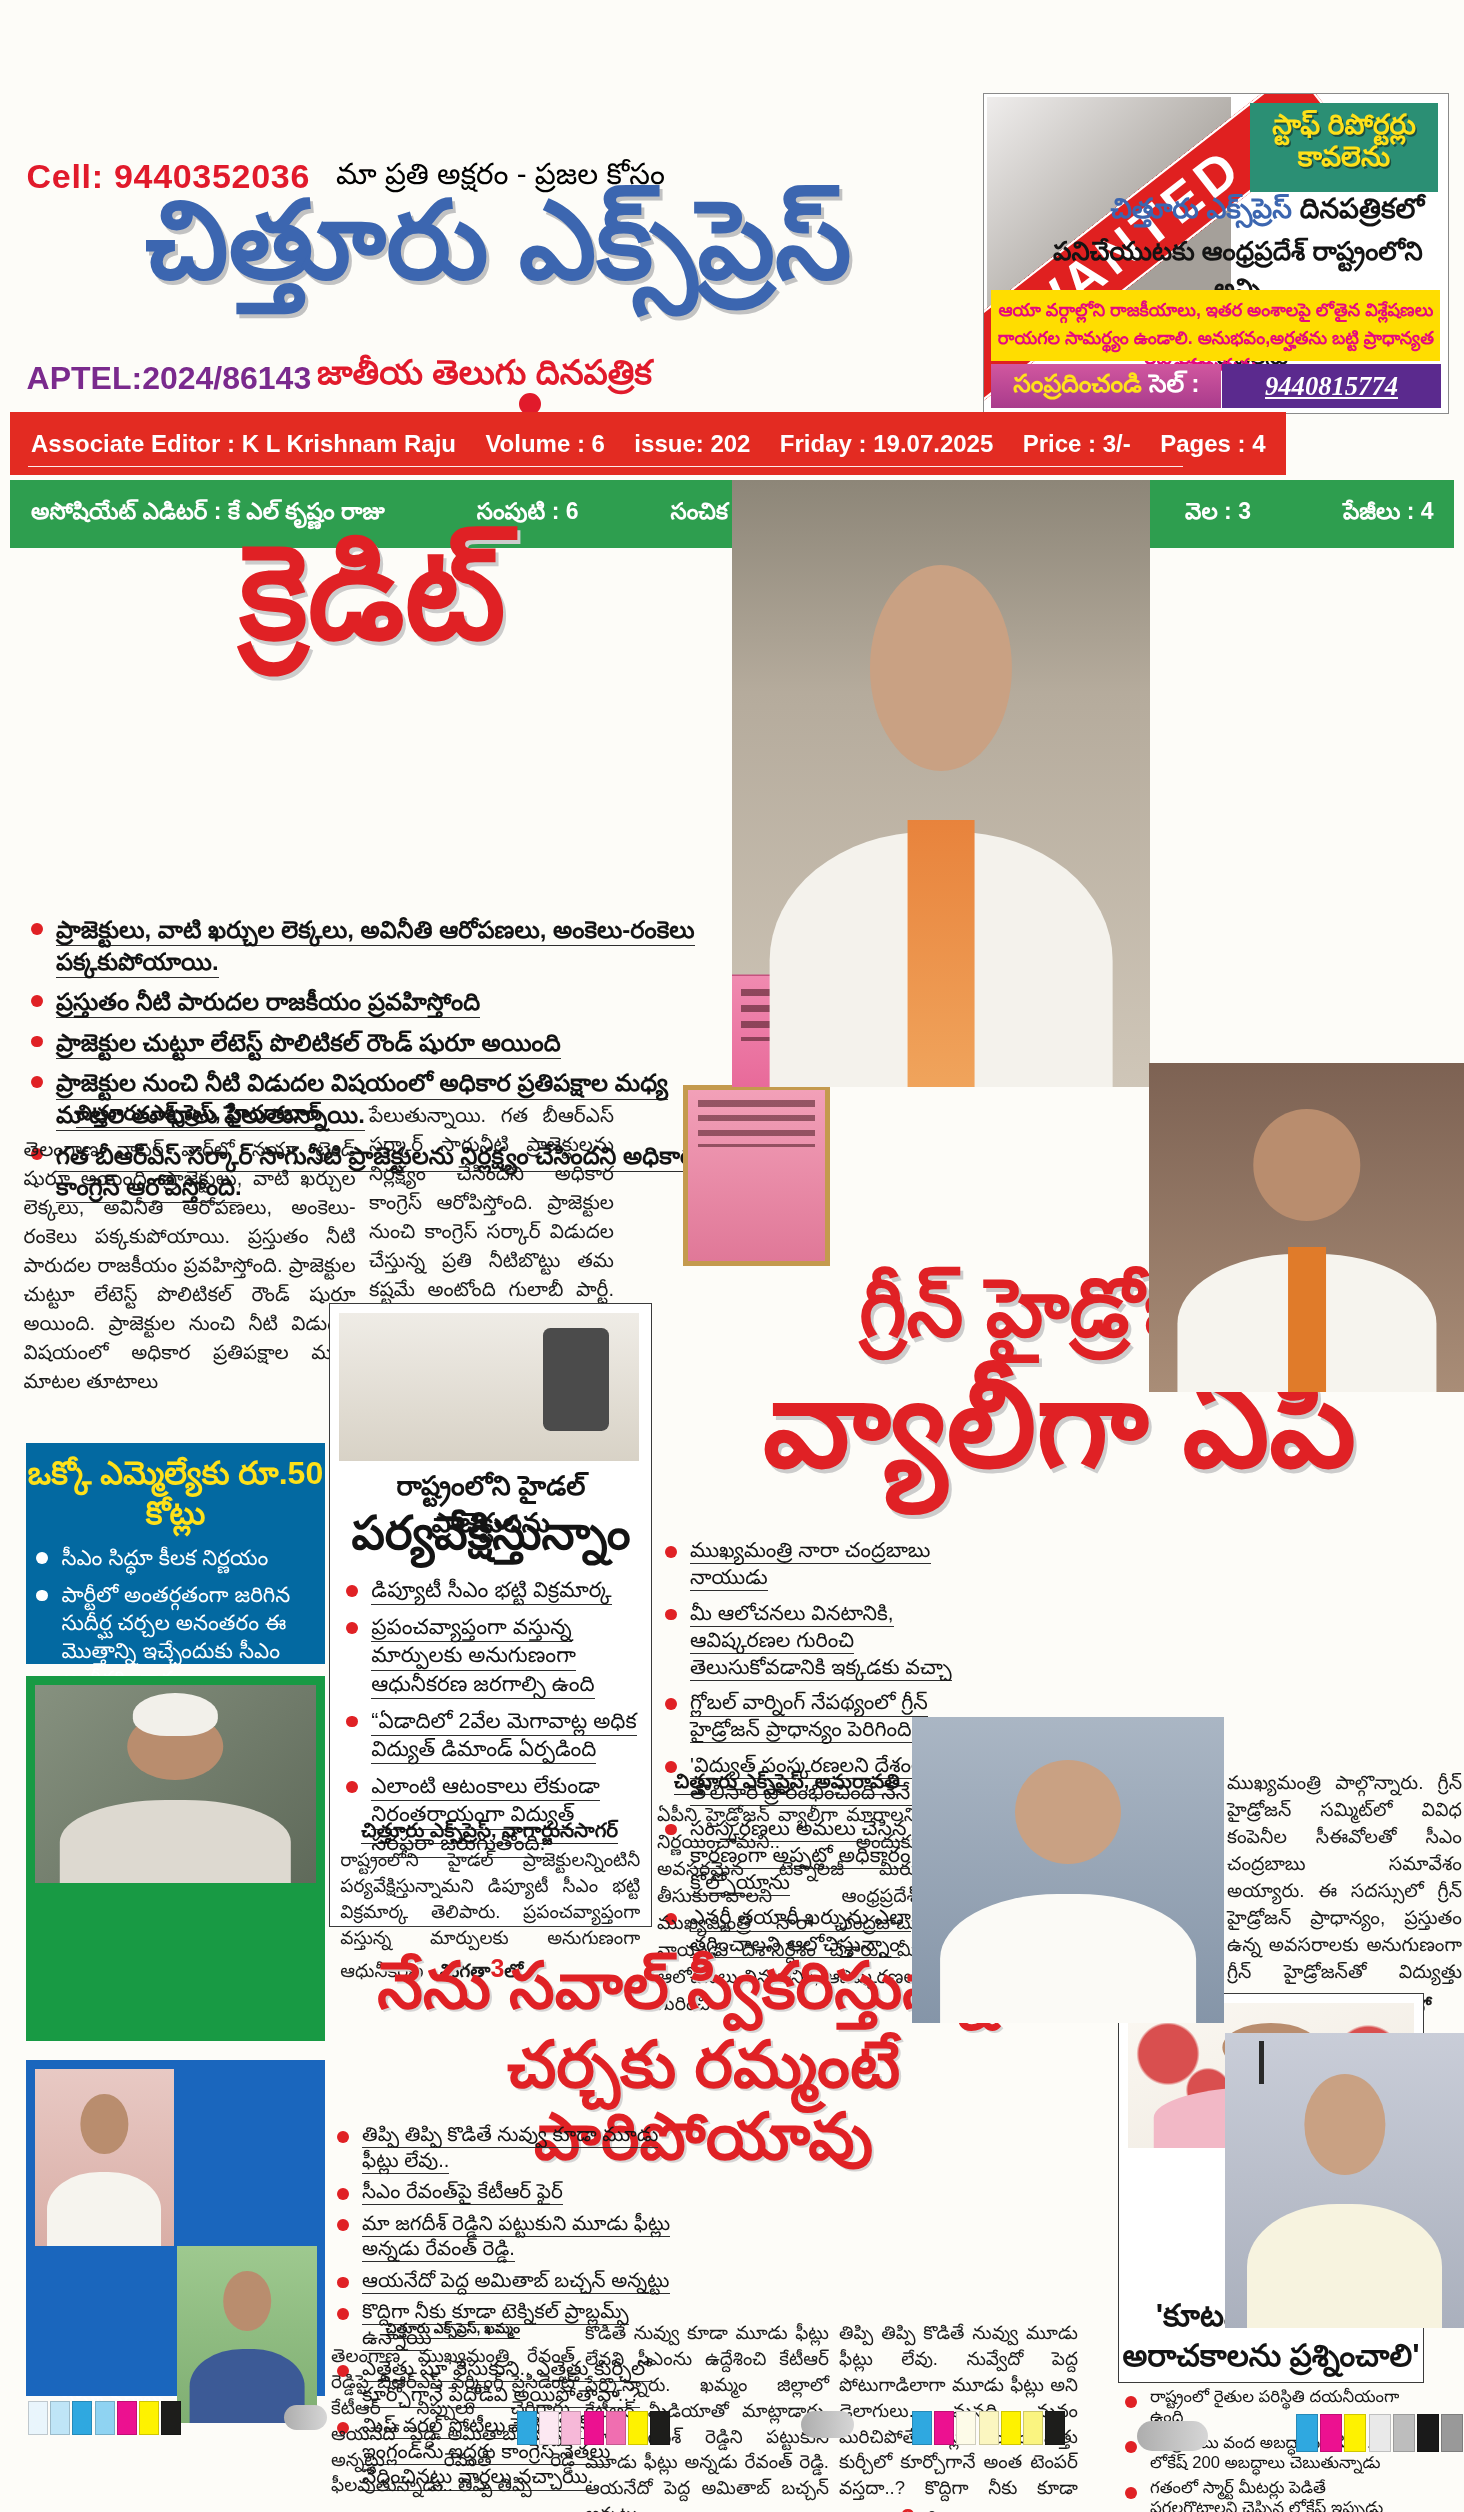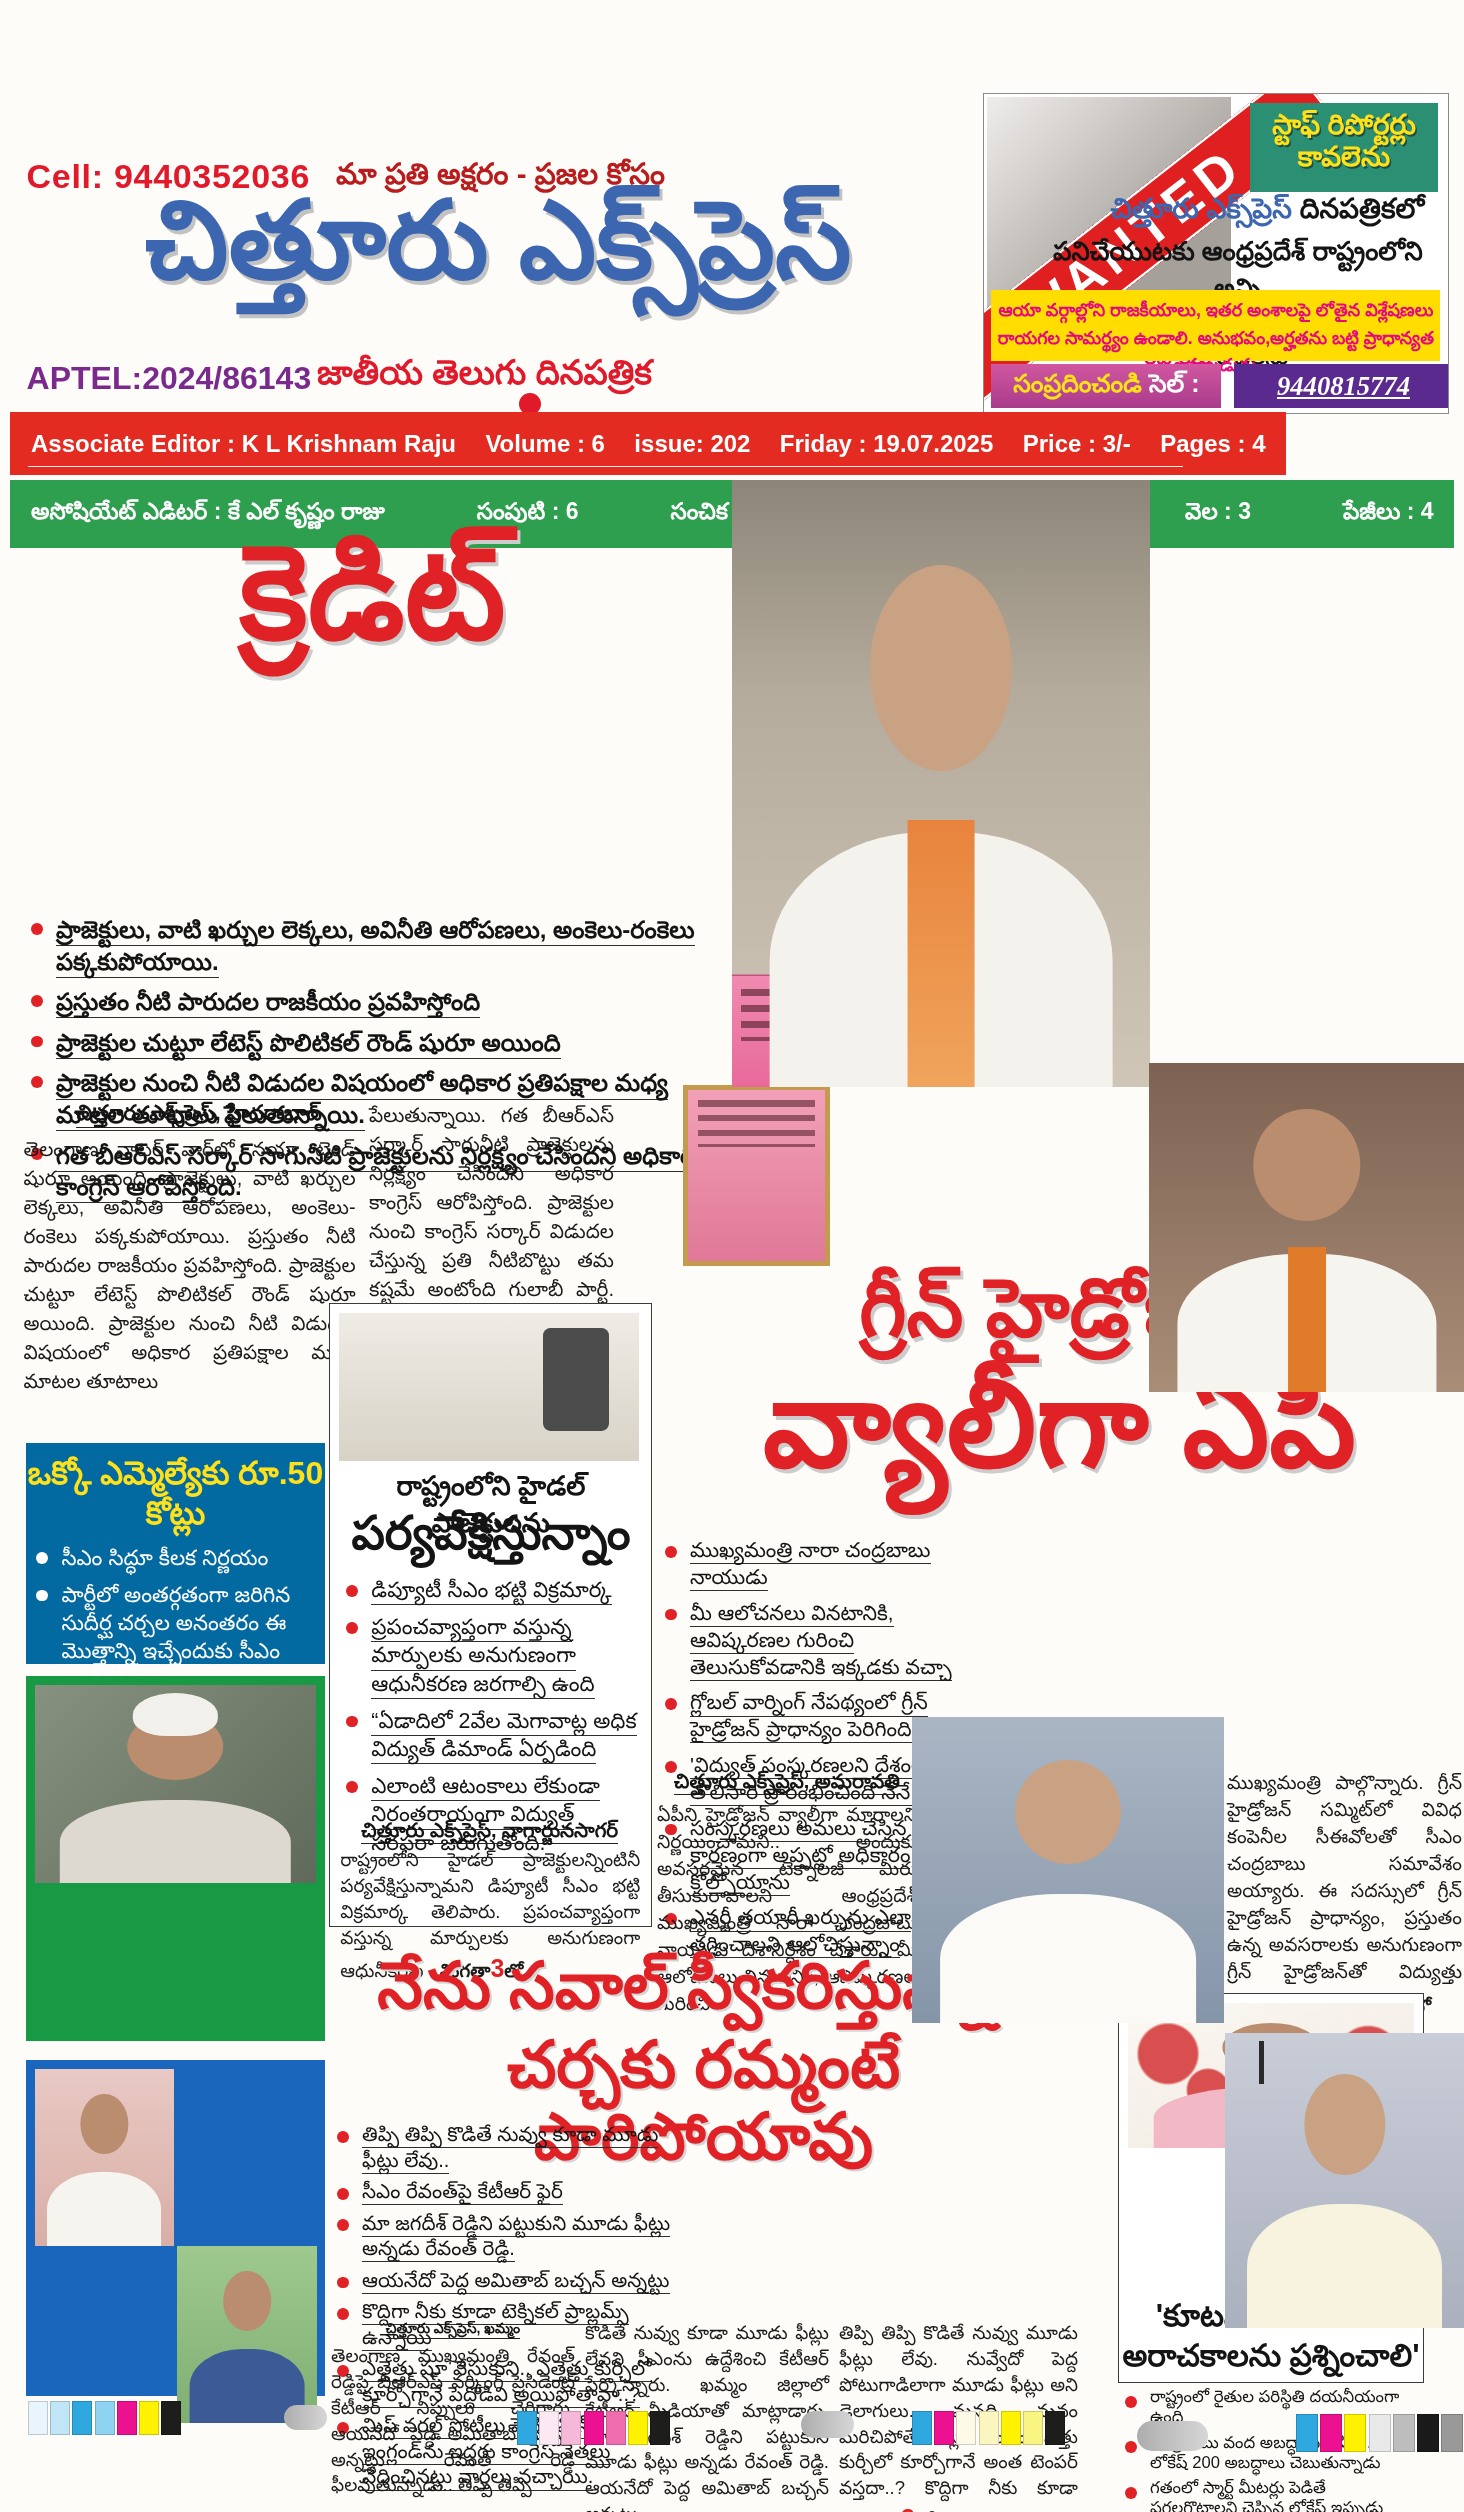--- a/index.html
+++ b/index.html
@@ -4,21 +4,21 @@
 <style>
   html,body{margin:0;padding:0;background:#e9e7e2;}
   .page{position:relative;width:1465px;height:2512px;background:#fdfcf8;overflow:hidden;
         font-family:"Liberation Sans","DejaVu Sans",sans-serif;color:#141414;}
   .abs{position:absolute;}
   .ctr{text-align:center;}
   .b{font-weight:bold;}
   .jus{text-align:justify;}
   
   .cell{font-size:34px;font-weight:bold;color:#e11a2b;letter-spacing:0.7px;}
-  .tagline{font-size:29.5px;font-weight:bold;color:#b91c1c;}
+  .tagline{font-size:29.5px;font-weight:normal;color:#000000;}
   .mast-title{font-size:109px;line-height:1;font-weight:bold;color:#3c66b0;
               text-shadow:3px 3.7px 0 #c2c2c2;white-space:nowrap;}
   .mast-sub{font-size:34px;font-weight:bold;color:#e11a2b;}
   .aptel{font-size:32px;font-weight:bold;color:#7a2a8d;}
   .drop{width:22px;height:22px;background:#e11a2b;border-radius:50% 50% 50% 0;transform:rotate(-45deg);}
   
   .bar{display:flex;align-items:center;justify-content:space-between;padding:0 20.7px;box-sizing:border-box;}
   .redbar{background:#e32b22;color:#fff;font-size:24px;font-weight:bold;}
   .redbar::after{content:"";position:absolute;left:17.7px;right:103px;bottom:8px;height:1.5px;background:rgba(255,255,255,.9);}
   .greenbar{background:#2e9e4f;color:#fff;font-size:23px;font-weight:bold;}
@@ -116,21 +116,21 @@
       <div class="wline wl3" style="margin-top:5.9px;"><span>మండల కేంద్రాలలో రిపోర్టర్స్, జిల్లా కేంద్రాలలో</span> <span class="mag">స్టాఫ్ రిపోర్టర్లు</span> <span>కావలెను</span></div>
     </div>
     <div class="abs wyellow" style="left:7.4px;top:196px;width:449px;height:71px;">
       <div>ఆయా వర్గాల్లోని రాజకీయాలు, ఇతర అంశాలపై లోతైన విశ్లేషణలు</div>
       <div>రాయగల సామర్థ్యం ఉండాలి. అనుభవం,అర్హతను బట్టి ప్రాధాన్యత ఇవ్వబడును</div>
     </div>
     <div class="abs wcontact" style="left:7.4px;top:270px;width:230px;height:44px;">
       <span>సంప్రదించండి</span>
         <span class="wh">సెల్ :</span>
     </div>
-    <div class="abs wphone" style="left:238px;top:270px;width:219px;height:44px;margin-left:12px;">9440815774</div>
+    <div class="abs wphone" style="left:238px;top:270px;width:219px;height:44px;">9440815774</div>
   </div>
 
   <div class="abs bar redbar" style="left:10.3px;top:412px;width:1276px;height:63px;">
     <span>Associate Editor : K L Krishnam Raju</span>
     <span>Volume : 6</span>
     <span>issue: 202</span>
     <span>Friday : 19.07.2025</span>
     <span>Price : 3/-</span>
     <span>Pages : 4</span>
   </div>

